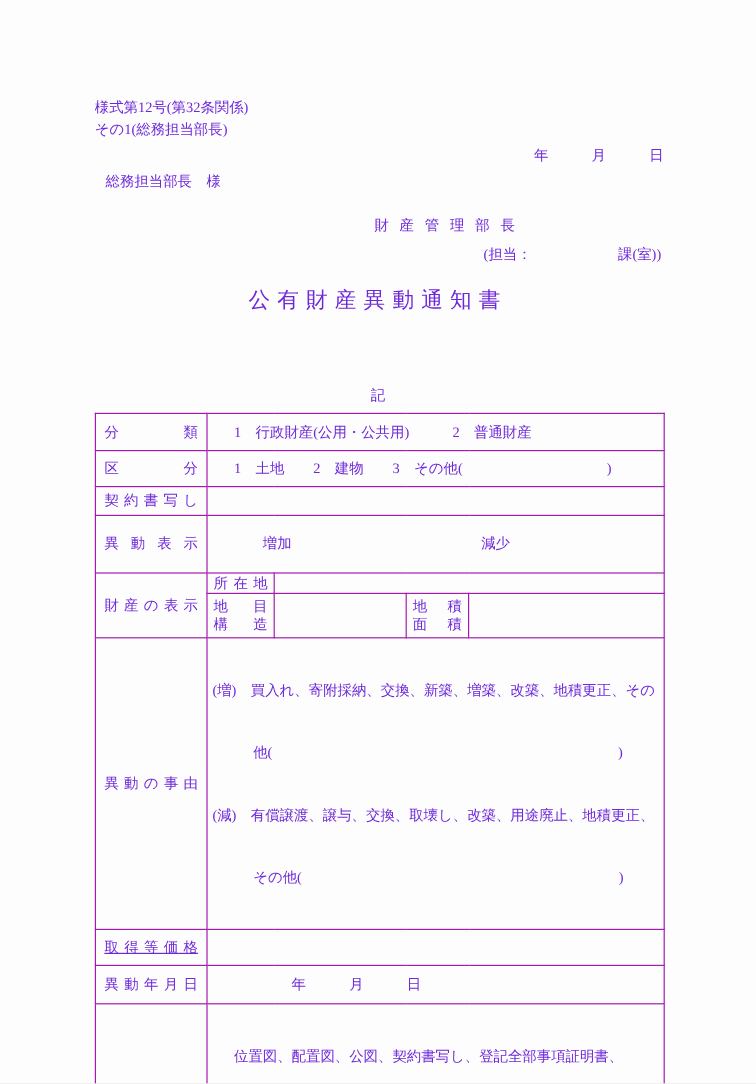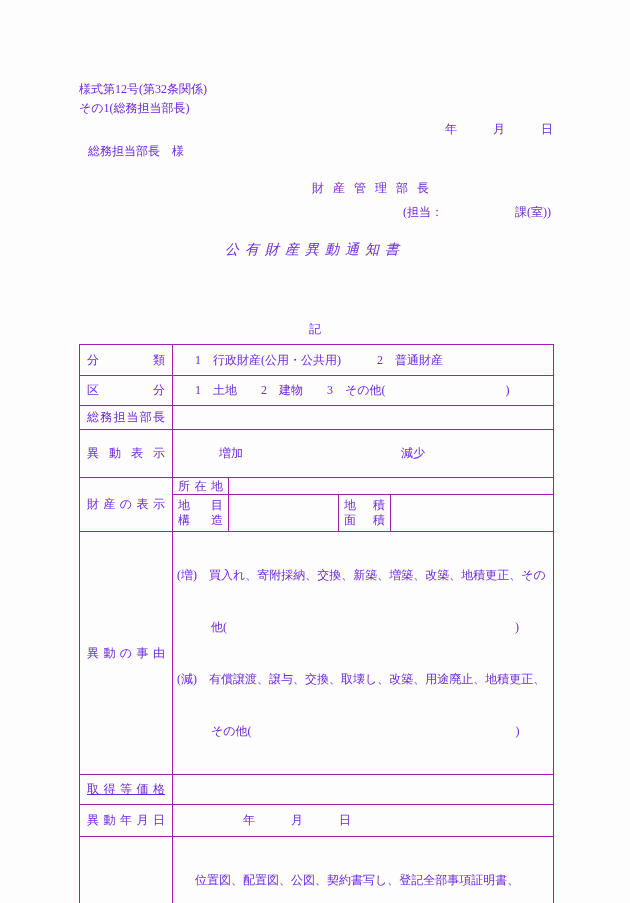--- a/index.html
+++ b/index.html
@@ -50,21 +50,21 @@
 
 <div class="page">
 
   <div class="abs" style="left:79px; top:82px;">様式第12号(第32条関係)</div>
   <div class="abs" style="left:79px; top:101px;">その1(総務担当部長)</div>
   <div class="abs" style="left:445px; top:122px;">年　　　月　　　日</div>
   <div class="abs" style="left:88px; top:144px;">総務担当部長　様</div>
   <div class="abs ls-sender" style="left:312px; top:181px;">財産管理部長</div>
   <div class="abs" style="left:403px; top:205px;">(担当：　　　　　　課(室))</div>
 
-  <div class="abs centered ls-title" style="top:243px; font-size:14px;font-style:italic;">公有財産異動通知書</div>
+  <div class="abs centered ls-title" style="top:243px; font-size:18px;">公有財産異動通知書</div>
   <div class="abs centered" style="top:322px;">記</div>
 
   <table class="form">
     <colgroup>
       <col style="width:93px">
         <col style="width:56px">
         <col style="width:110px">
       <col style="width:52px">
         <col style="width:163px">
     </colgroup>
@@ -79,21 +79,21 @@
 
     <tr class="h30">
       <td class="label">
         <div class="jlabel">区分</div>
       </td>
       <td class="content" colspan="4">1　土地　　2　建物　　3　その他(　　　　　　　　　　)</td>
     </tr>
 
     <tr class="h24">
       <td class="label">
-        <div class="jlabel">総務担当部長</div>
+        <div class="jlabel">契約書写し</div>
       </td>
       <td class="content blankcell" colspan="4"></td>
     </tr>
 
     <tr class="h26">
       <td class="label">
         <div class="jlabel">異動表示</div>
       </td>
       <td class="content" colspan="4">
         <span>増加</span><span class="decrease-span">減少</span>

